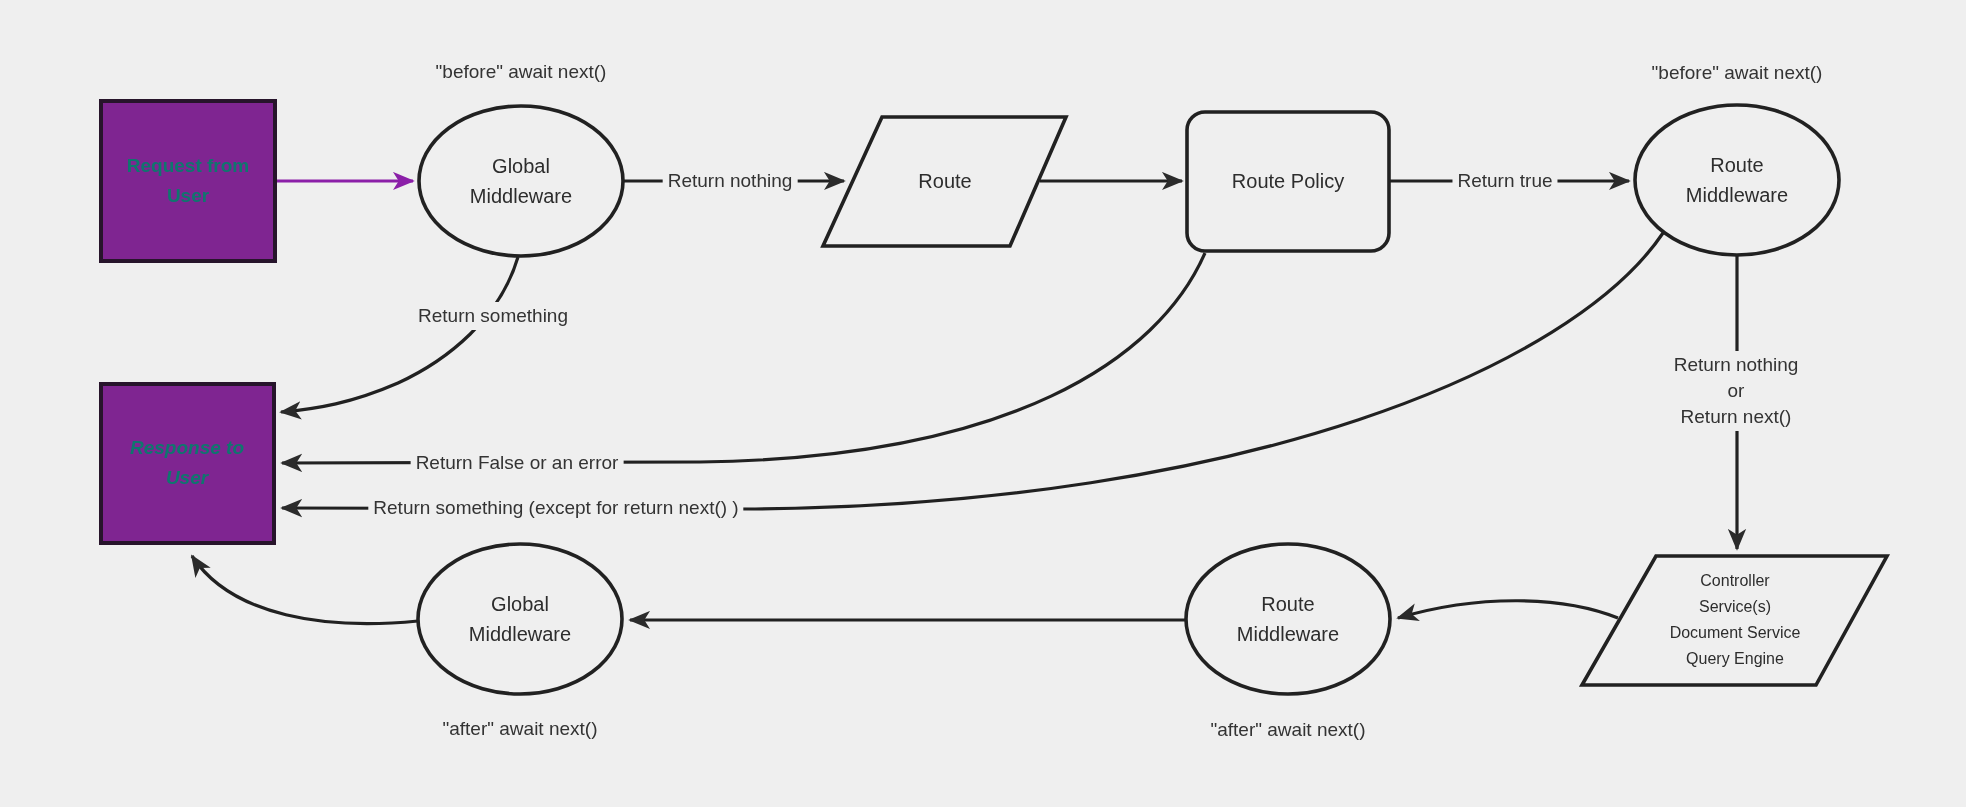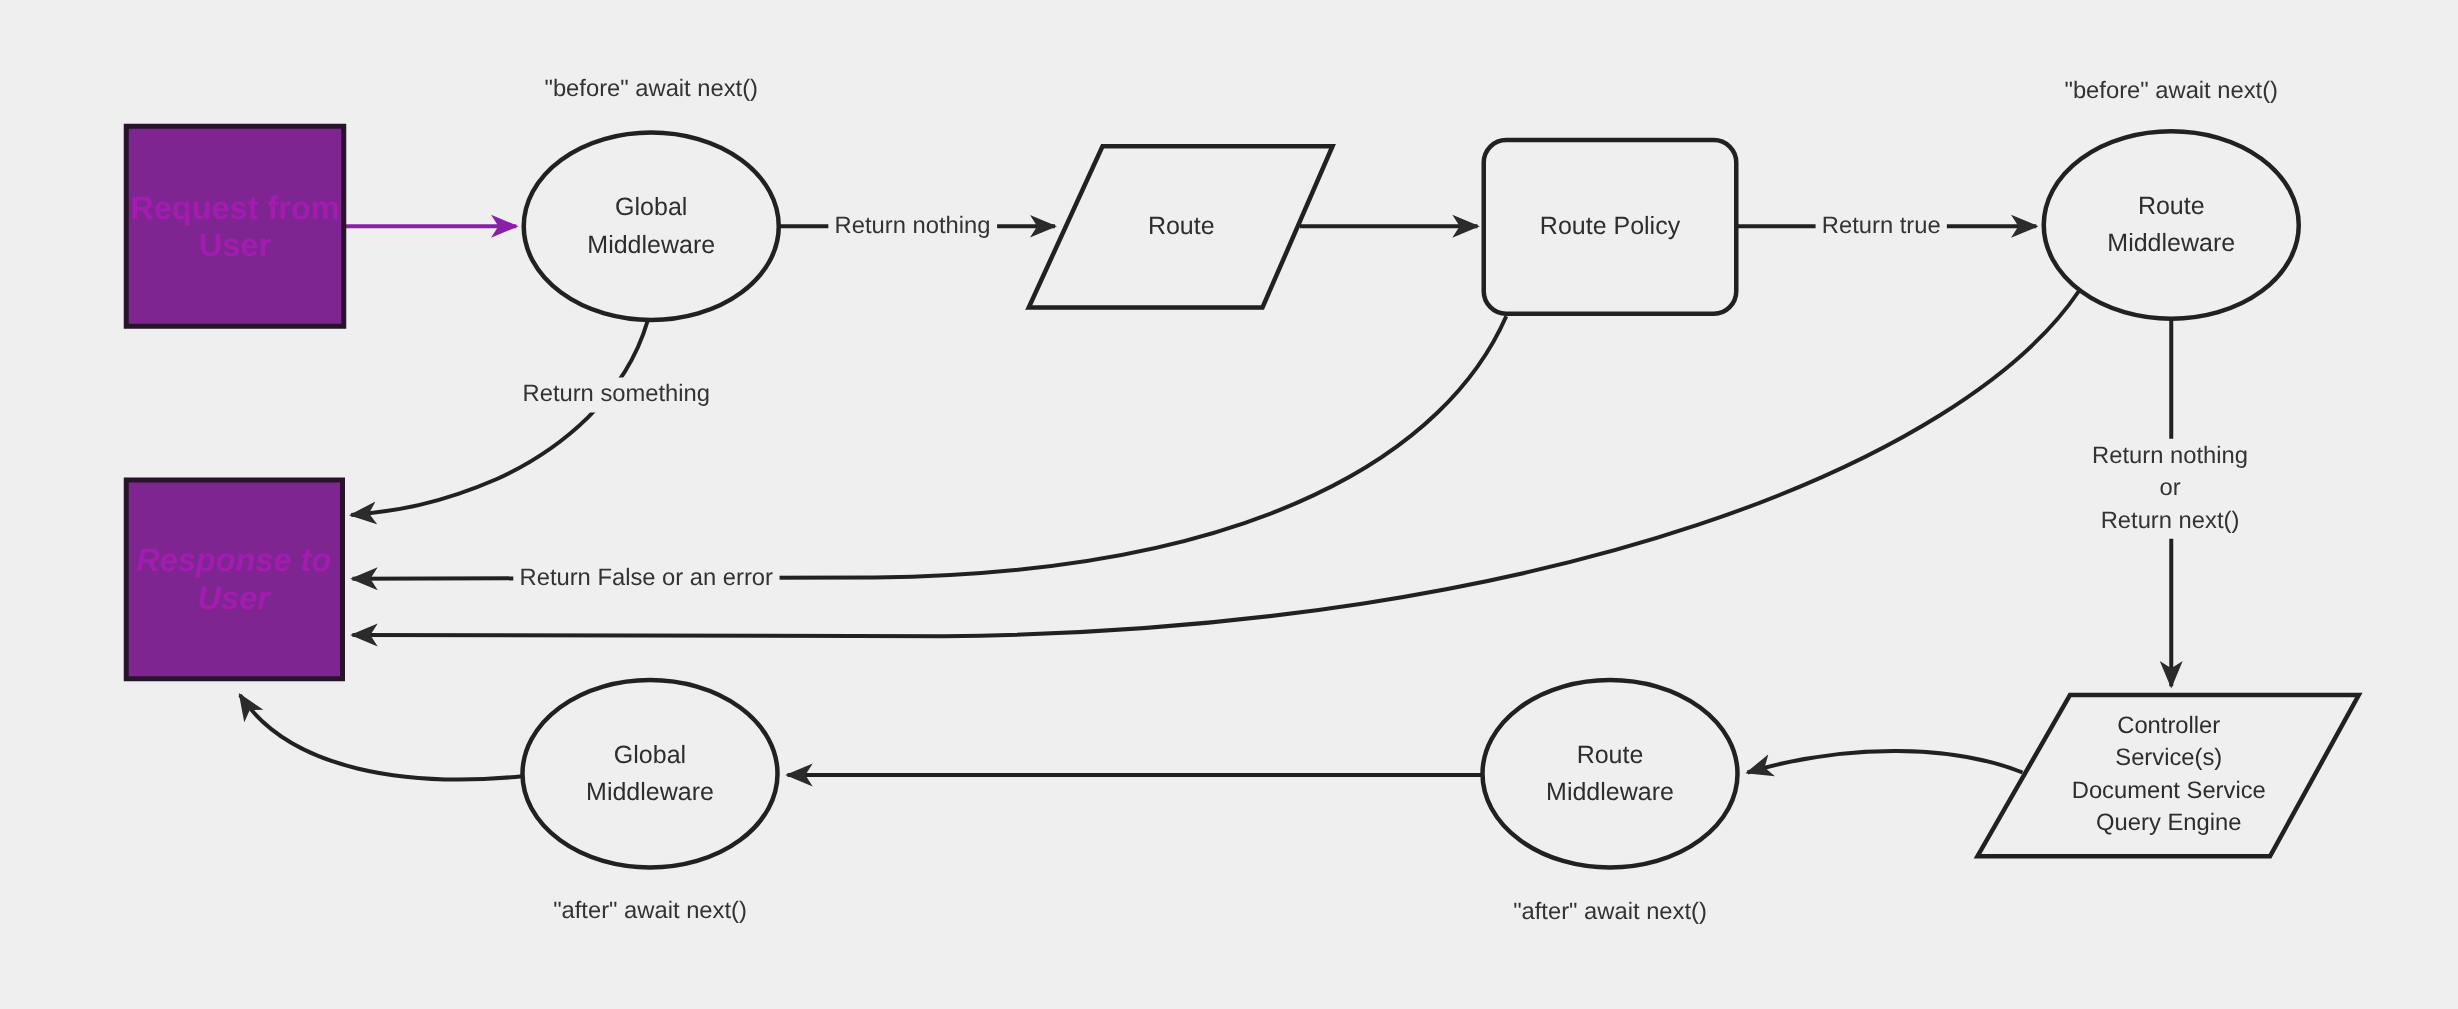--- a/index.html
+++ b/index.html
@@ -39,26 +39,26 @@
     position:absolute;
     transform:translate(-50%,-50%);
     white-space:pre-line;
     text-align:center;
     color:var(--node-text);
     font-size:20px;
     line-height:30px;
     background:transparent;
   }
   .nlabel.onpurple{
-    color:#a21caf;
+    color:#0f766e;
     font-weight:bold;
-    font-size:26px;
+    font-size:19px;
     line-height:30px;
   }
-  .nlabel.small{font-size:19px;line-height:26px;}
+  .nlabel.small{font-size:16px;line-height:26px;}
   .free{background:transparent;}
 </style>
 </head>
 <body>
 
 <div class="canvas">
 
   <svg class="diagram" width="1966" height="807" viewBox="0 0 1966 807">
     <defs>
       <marker id="ad" markerUnits="userSpaceOnUse" markerWidth="22" markerHeight="19" viewBox="0 0 12 10" refX="11" refY="5" orient="auto">
@@ -110,19 +110,20 @@
 Middleware</div>
   <div class="nlabel" style="left:520px;top:619px;">Global
 Middleware</div>
 
   <div class="lbl free" style="left:521px;top:72px;">"before" await next()</div>
   <div class="lbl free" style="left:1737px;top:73px;">"before" await next()</div>
   <div class="lbl" style="left:730px;top:181px;">Return nothing</div>
   <div class="lbl" style="left:1505px;top:181px;">Return true</div>
   <div class="lbl" style="left:493px;top:316px;text-align:center;">Return something</div>
   <div class="lbl" style="left:492px;top:463px;margin-left:25px;">Return False or an error</div>
+  <div class="lbl" style="left:556px;top:508px;">Return something (except for return next() )</div>
   <div class="lbl" style="left:1736px;top:391px;">Return nothing
 or
 Return next()</div>
   <div class="lbl free" style="left:520px;top:729px;">"after" await next()</div>
   <div class="lbl free" style="left:1288px;top:730px;">"after" await next()</div>
 
 </div>
 
 </body></html>

